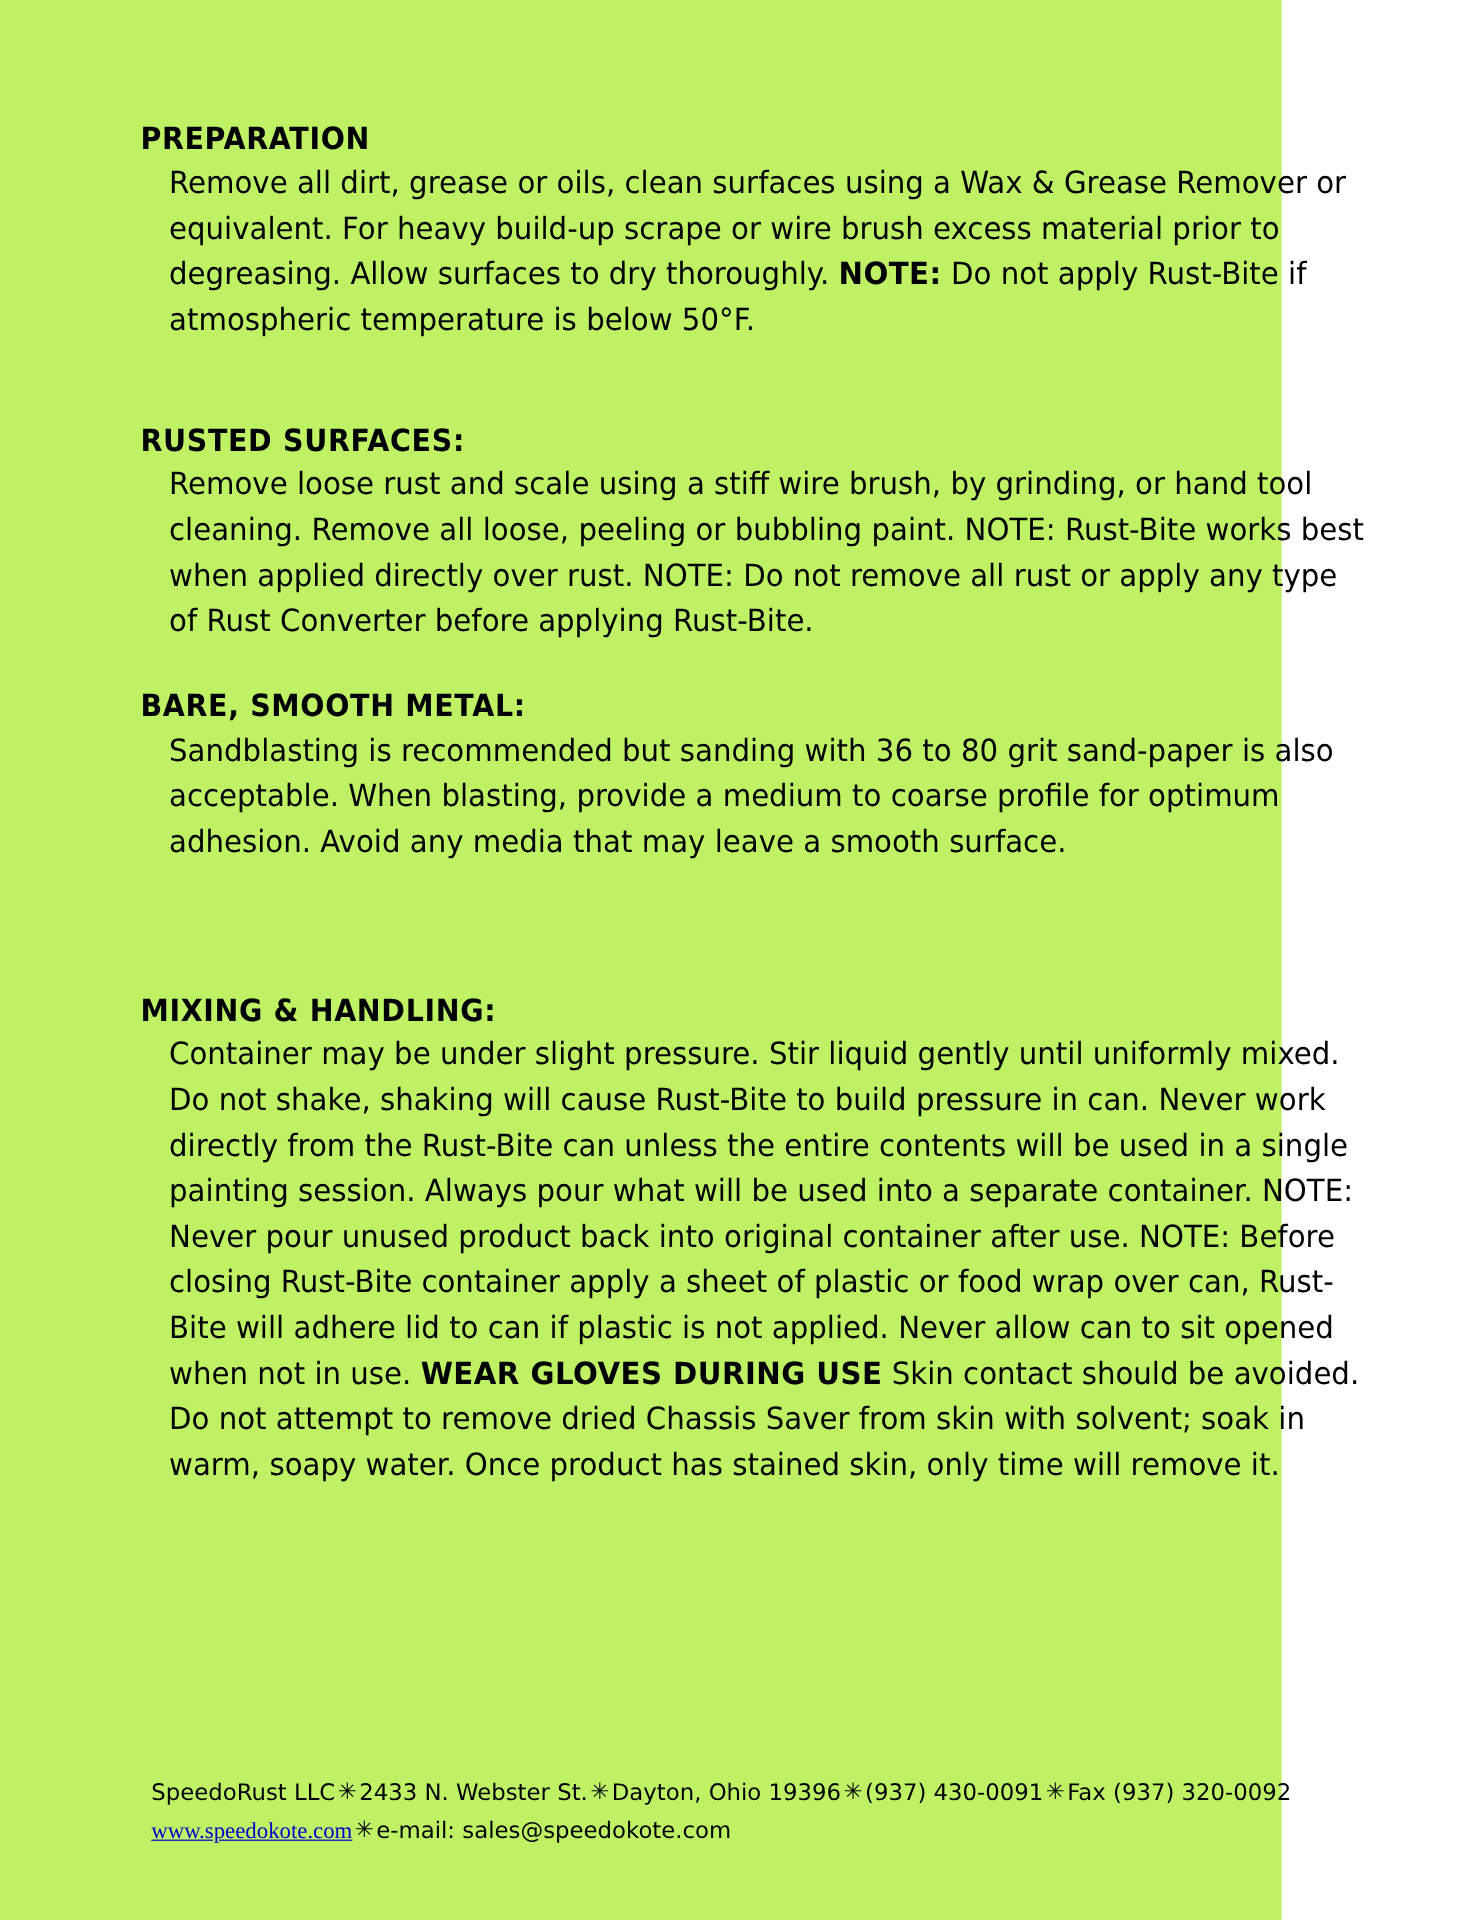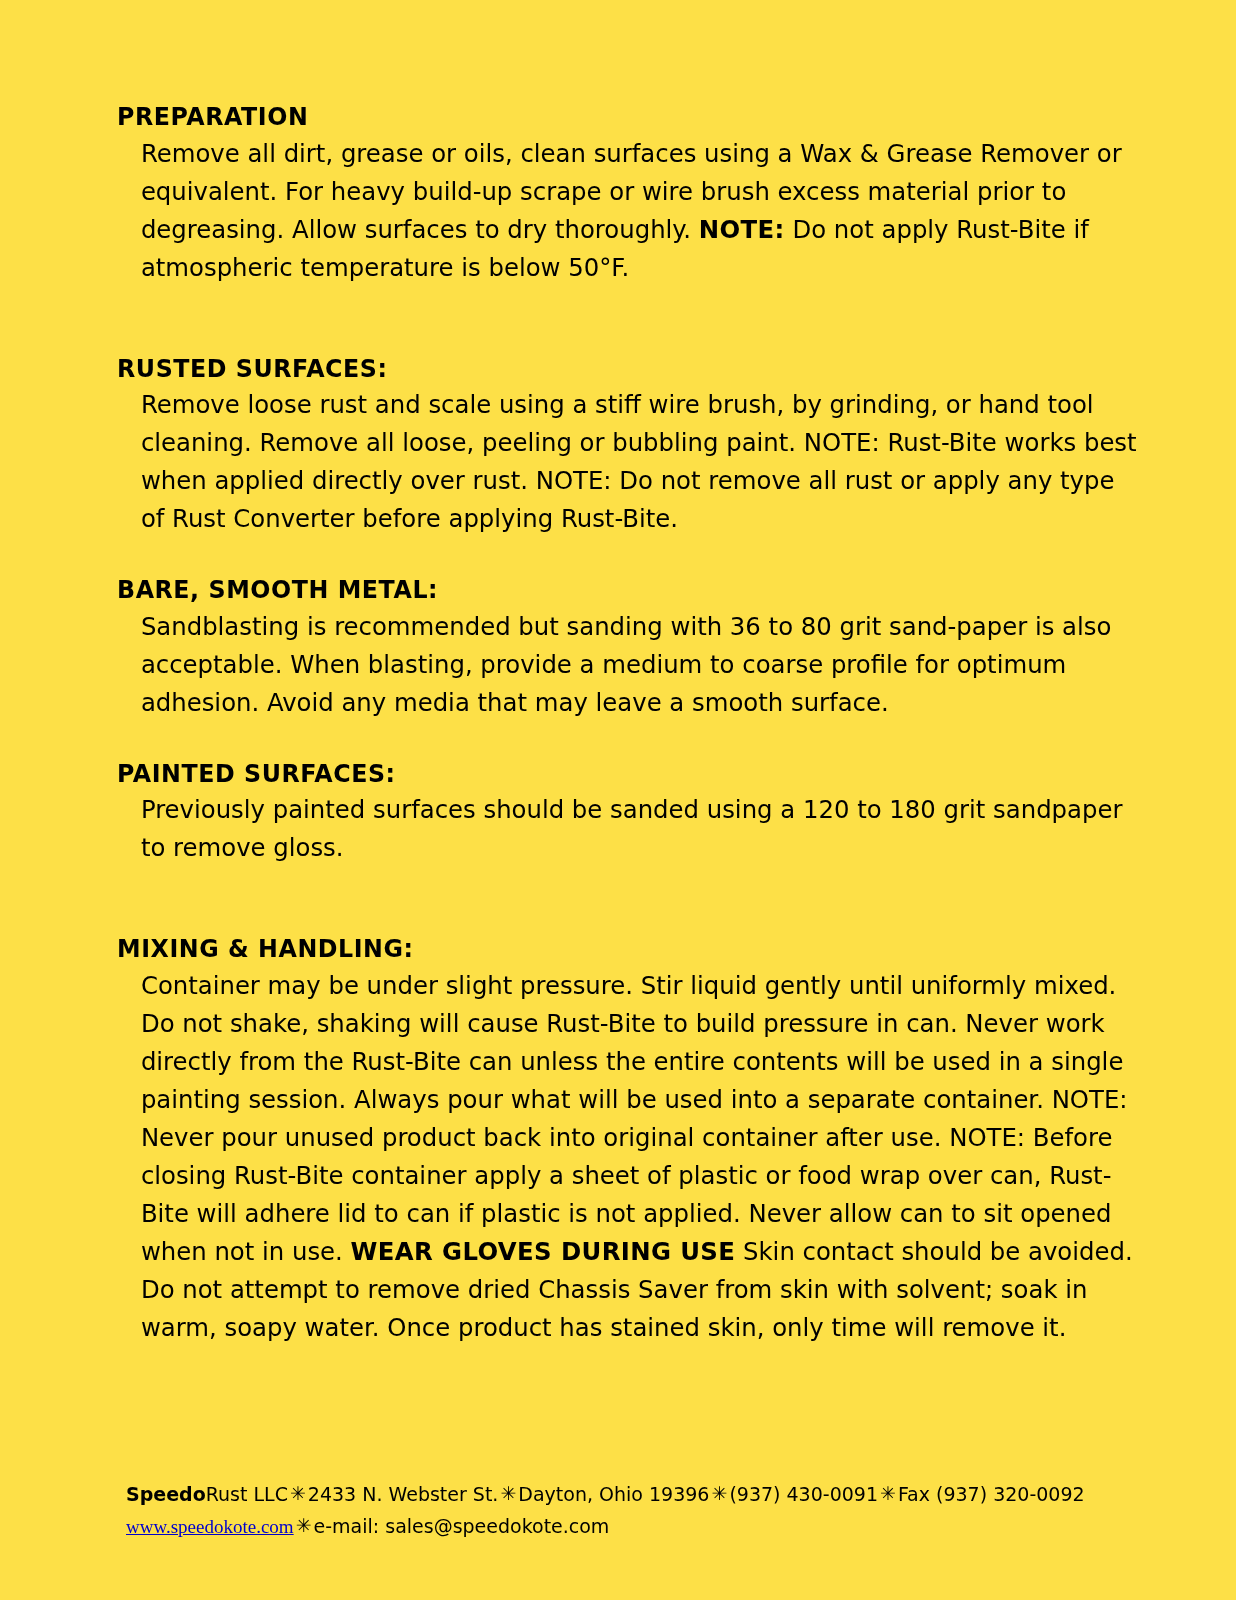--- a/index.html
+++ b/index.html
@@ -12,23 +12,23 @@
     height: 1600px;
     position: relative;
     font-family: "DejaVu Sans", sans-serif;
     color: #000000;
     overflow: hidden;
   }
 
   .page {
     position: absolute;
     left: 0; top: 0;
-    width: 1236px;
+    width: 1068px;
     height: 1600px;
-    background: #fde047;
+    background: #bef264;
   }
 
   .content {
     position: absolute;
     left: 117px;
     top: 104px;
     width: 1030px;
   }
 
   
@@ -76,21 +76,21 @@
     position: absolute;
     left: 126px;
     top: 1478px;
     width: 1000px;
     font-family: "DejaVu Sans", sans-serif;
     font-size: 19px;
     line-height: 31px;
     color: #000000;
   }
   .footer-line { white-space: nowrap; }
-  .footer b { font-weight: bold; }
+  .footer b { font-weight: normal; }
   .sep {
     display: inline-block;
     padding: 0 2px;
     vertical-align: 1px;
   }
   .weblink {
     color: #0000CC;
     text-decoration: underline;
     font-family: Liberation Serif, serif;
   }
@@ -116,24 +116,20 @@
 
     <div class="gap-md"></div>
 
     <div class="section">
       <div class="sec-head">BARE, SMOOTH METAL:</div>
       <p class="sec-body">Sandblasting is recommended but sanding with 36 to 80 grit sand-paper is also acceptable. When blasting, provide a medium to coarse profile for optimum adhesion. Avoid any media that may leave a smooth surface.</p>
     </div>
 
     <div class="gap-md"></div>
 
-    <div class="section">
-      <div class="sec-head">PAINTED SURFACES:</div>
-      <p class="sec-body">Previously painted surfaces should be sanded using a 120 to 180 grit sandpaper to remove gloss.</p>
-    </div>
 
     <div class="gap-lg"></div>
 
     <div class="section">
       <div class="sec-head">MIXING &amp; HANDLING:</div>
       <p class="sec-body"><span>Container may be under slight pressure. Stir liquid gently until uniformly mixed. Do not shake, shaking will cause Rust-Bite to build pressure in can. Never work directly from the Rust-Bite can unless the entire contents will be used in a single painting session. Always pour what will be used into a separate container. NOTE: Never pour unused product back into original container after use. NOTE: Before closing Rust-Bite container apply a sheet of plastic or food wrap over can, Rust-Bite will adhere lid to can if plastic is not applied. Never allow can to sit opened when not in use. </span><b class="inline-strong">WEAR GLOVES DURING USE</b><span> Skin contact should be avoided. Do not attempt to remove dried Chassis Saver from skin with solvent; soak in warm, soapy water. Once product has stained skin, only time will remove it.</span></p>
     </div>
 
   </div>
 

